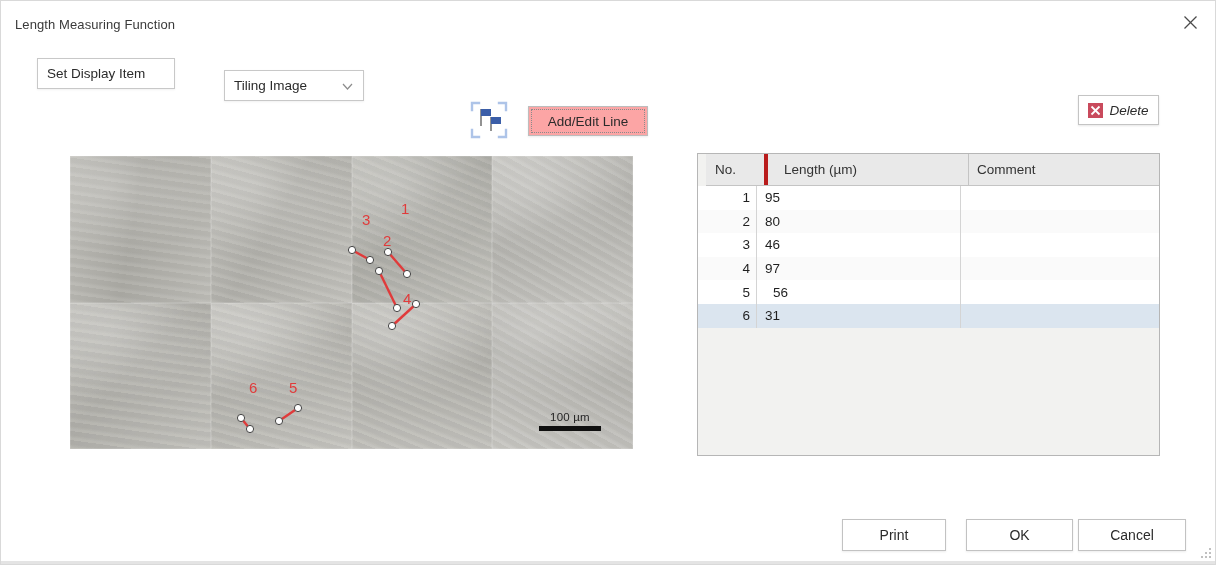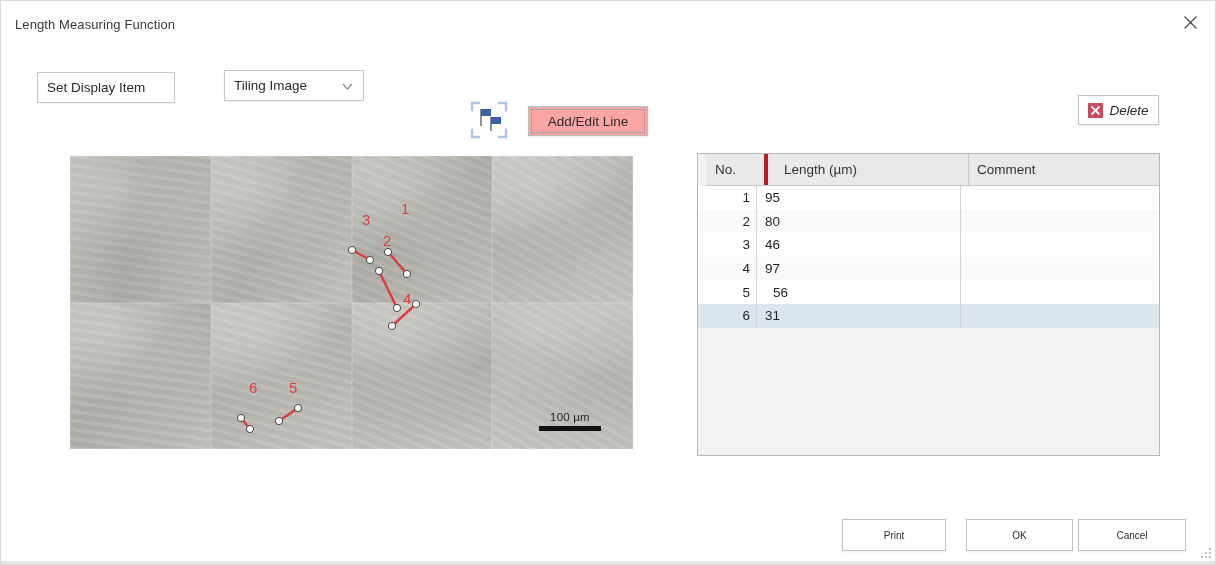--- a/index.html
+++ b/index.html
@@ -63,21 +63,21 @@
     box-sizing: border-box;
     background: #ffffff;
     border: 1px solid #c8c8c8;
     font-size: 13.5px;
     color: #2b2b2b;
     display: flex;
     align-items: center;
   }
   #set-display-item {
     left: 36px;
-    top: 71px;
+    top: 57px;
     width: 138px;
     height: 31px;
     padding-left: 9px;
     box-shadow: 0 1px 2px rgba(0,0,0,0.06);
   }
   #tiling-select {
     left: 223px;
     top: 69px;
     width: 140px;
     height: 31px;
@@ -244,21 +244,21 @@
     height: 100%;
   }
 
   
   .btn {
     position: absolute;
     height: 32px;
     box-sizing: border-box;
     background: #ffffff;
     border: 1px solid #c2c2c2;
-    font-size: 10px;
+    font-size: 14px;
     color: #2b2b2b;
     display: flex;
     align-items: center;
     justify-content: center;
     cursor: default;
     box-shadow: 0 1px 2px rgba(0,0,0,0.08);
   }
   #btn-print  { left: 841px;  top: 518px; width: 104px; }
   #btn-ok     { left: 965px;  top: 518px; width: 107px; }
   #btn-cancel { left: 1077px; top: 518px; width: 108px; }

